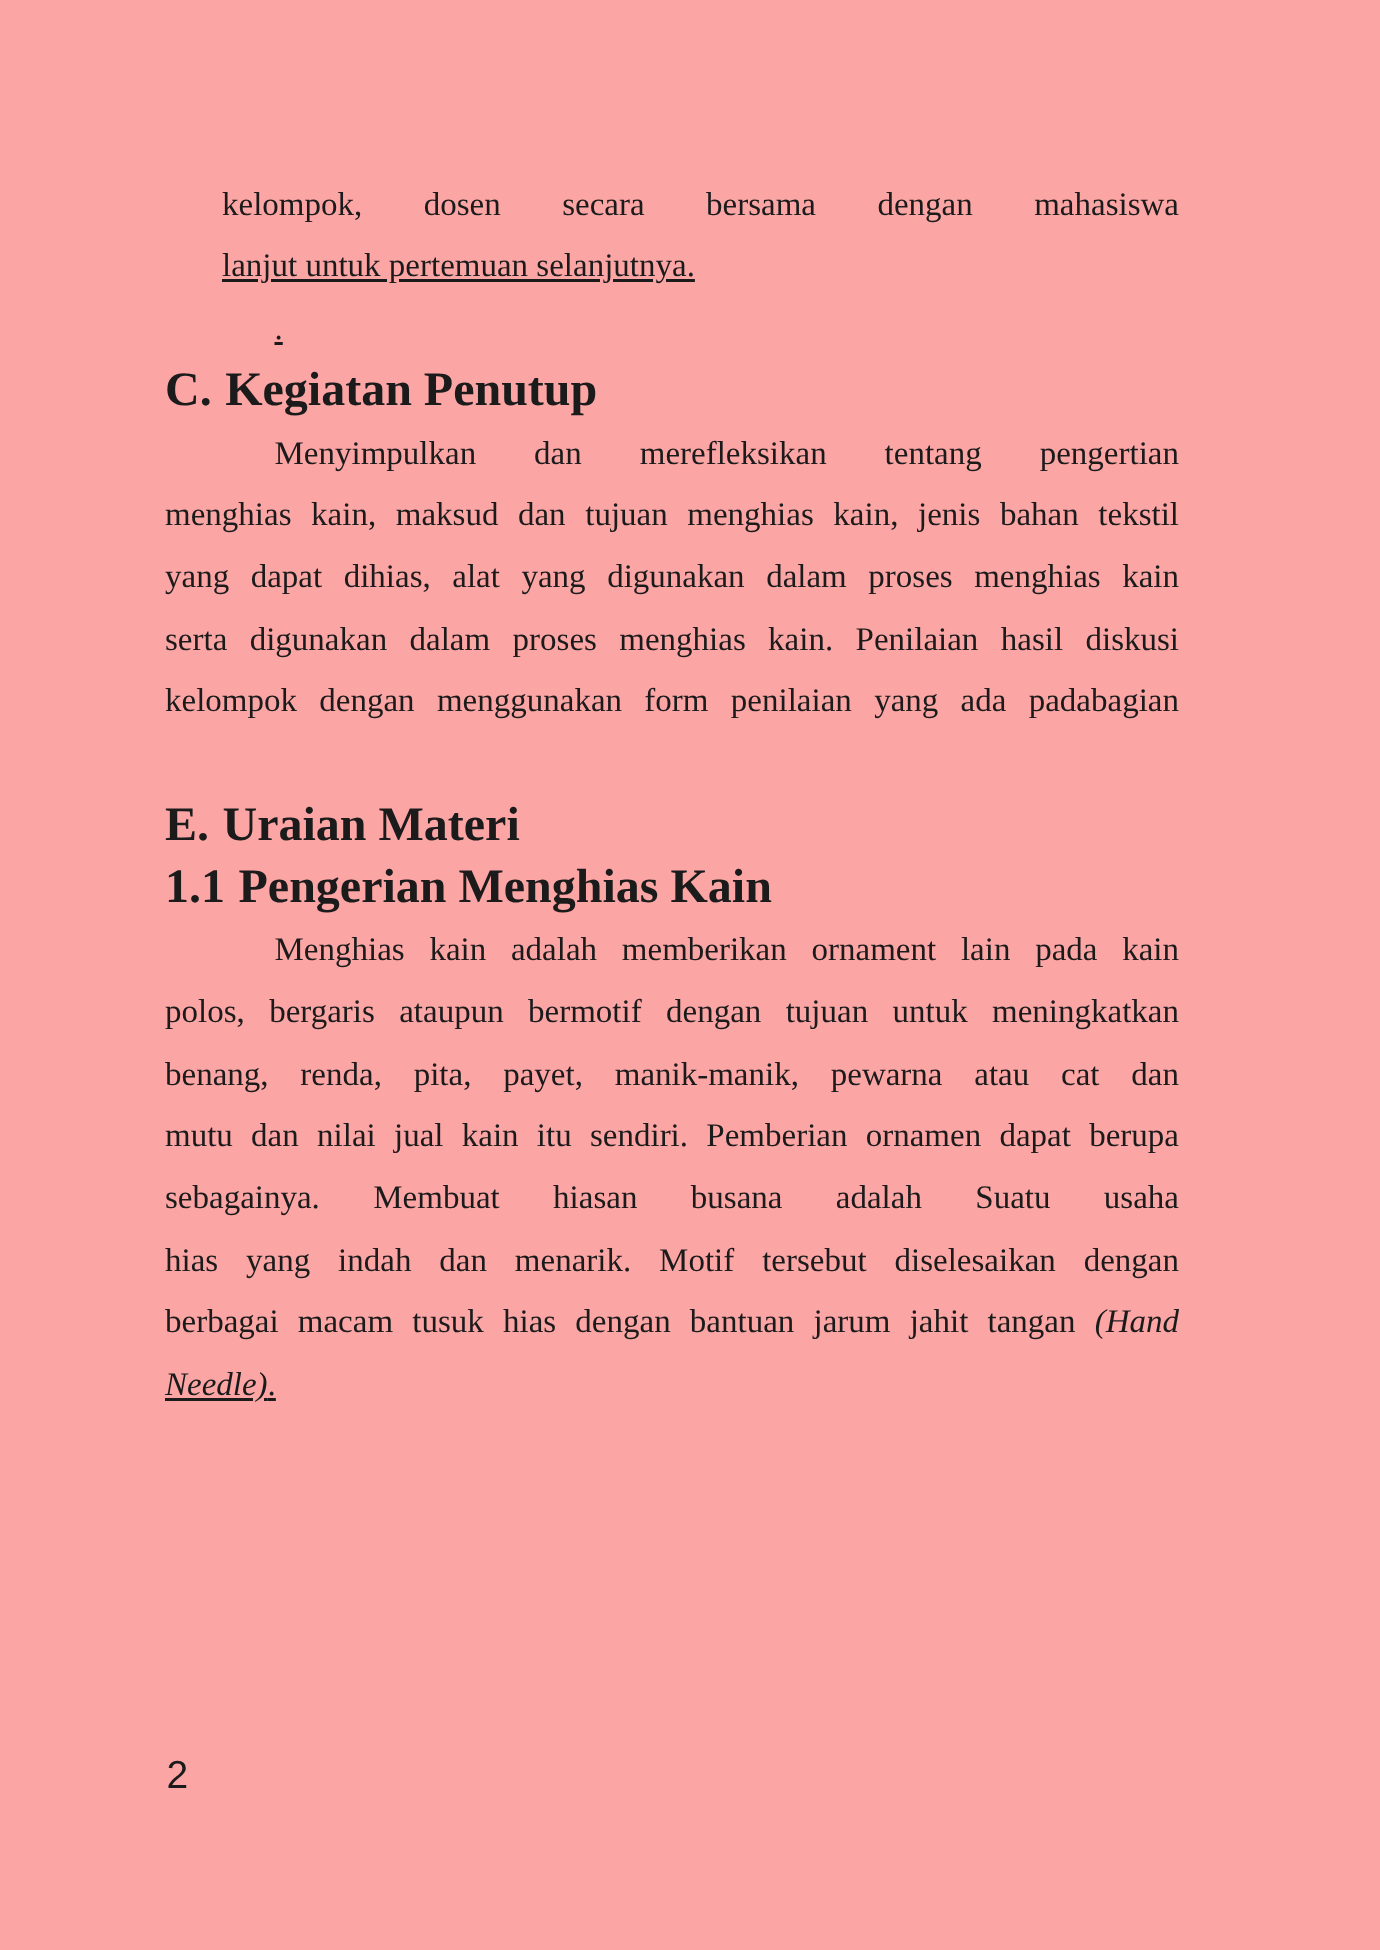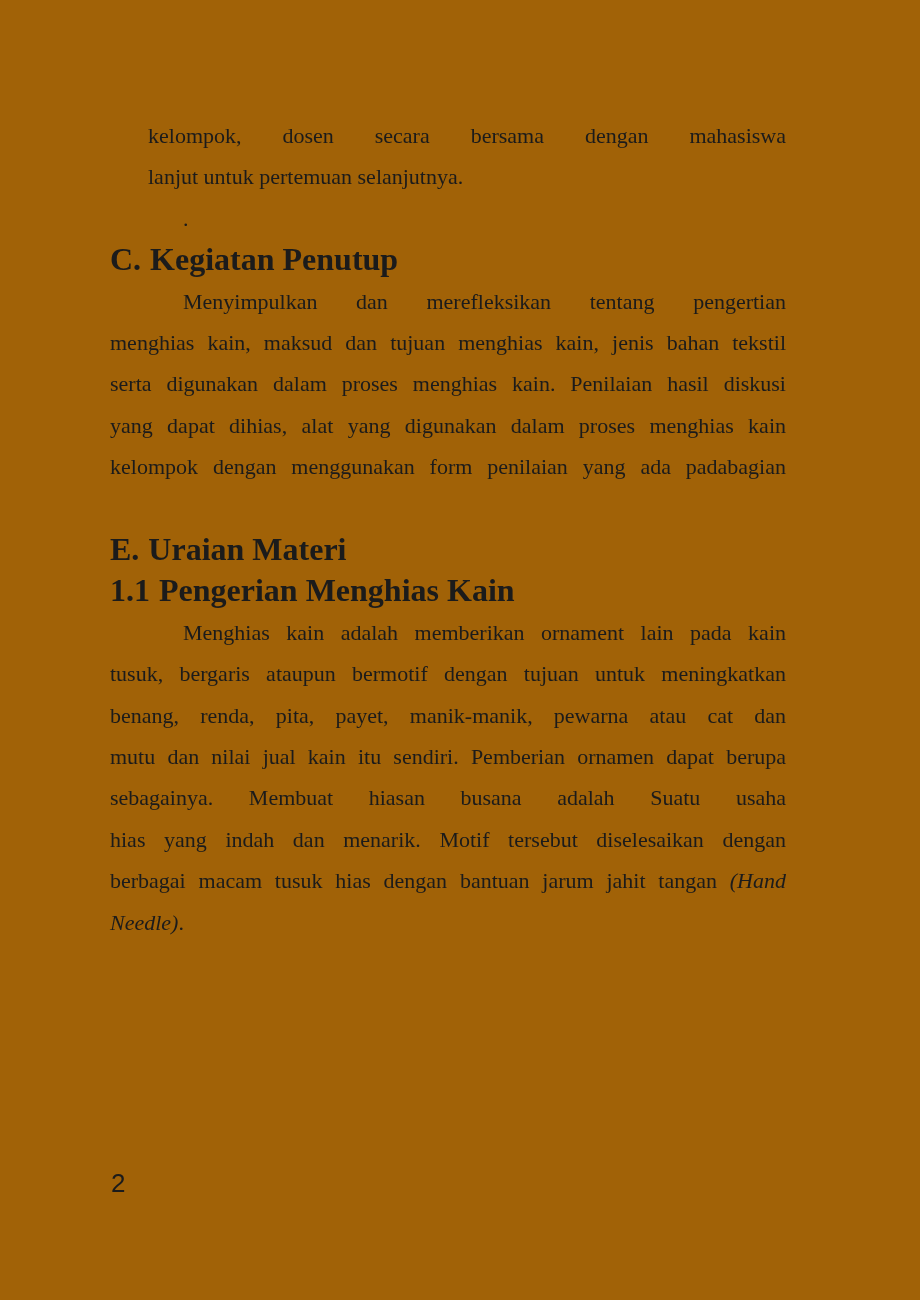--- a/index.html
+++ b/index.html
@@ -4,21 +4,21 @@
 <style>
   html, body {
     margin: 0;
     padding: 0;
     background: #ffffff;
   }
   .page {
     position: relative;
     width: 920px;
     height: 1300px;
-    background: #a16207;
+    background: #fca5a5;
     overflow: hidden;
   }
   .text-column {
     position: absolute;
     left: 110px;
     top: 115px;
     width: 676px;
     font-family: "Liberation Serif", serif;
     font-size: 22px;
     line-height: 41.4px;
@@ -26,20 +26,21 @@
   }
   .line {
     min-height: 41.4px;
     text-align: justify;
     text-align-last: justify;
     text-justify: inter-word;
   }
   .line.last {
     text-align: center;
     text-align-last: left;
+    text-decoration: underline;
   }
   
   .cont { padding-left: 38px; }
   
   .ind  { padding-left: 73px; }
   .heading {
     font-weight: bold;
     font-size: 32px;
     text-align: left;
     text-align-last: left;
@@ -67,36 +68,36 @@
     <div class="line cont last">lanjut untuk pertemuan selanjutnya.</div>
 
     <div class="line ind last">.</div>
 
     <div class="line heading">
       <span class="h-label">C.</span><span>Kegiatan Penutup</span>
     </div>
 
     <div class="line ind">Menyimpulkan dan merefleksikan tentang pengertian</div>
     <div class="line">menghias kain, maksud dan tujuan menghias kain, jenis bahan tekstil</div>
+    <div class="line">yang dapat dihias, alat yang digunakan dalam proses menghias kain</div>
     <div class="line">serta digunakan dalam proses menghias kain. Penilaian hasil diskusi</div>
-    <div class="line">yang dapat dihias, alat yang digunakan dalam proses menghias kain</div>
     <div class="line">kelompok dengan menggunakan form penilaian yang ada padabagian</div>
 
     <div class="line last"></div>
 
     <div class="line heading">
       <span class="h-label">E.</span><span>Uraian Materi</span>
     </div>
 
     <div class="line heading">
       <span class="h-label">1.1</span><span>Pengerian Menghias Kain</span>
     </div>
 
     <div class="line ind">Menghias kain adalah memberikan ornament lain pada kain</div>
-    <div class="line">tusuk, bergaris ataupun bermotif dengan tujuan untuk meningkatkan</div>
+    <div class="line">polos, bergaris ataupun bermotif dengan tujuan untuk meningkatkan</div>
     <div class="line">benang, renda, pita, payet, manik-manik, pewarna atau cat dan</div>
     <div class="line">mutu dan nilai jual kain itu sendiri. Pemberian ornamen dapat berupa</div>
     <div class="line">sebagainya. Membuat hiasan busana adalah Suatu usaha</div>
     <div class="line">hias yang indah dan menarik. Motif tersebut diselesaikan dengan</div>
     <div class="line">
       <span>berbagai macam tusuk hias dengan bantuan jarum jahit tangan</span>
       <span class="it">(Hand</span>
     </div>
     <div class="line last">
       <span class="it">Needle)</span><span>.</span>

